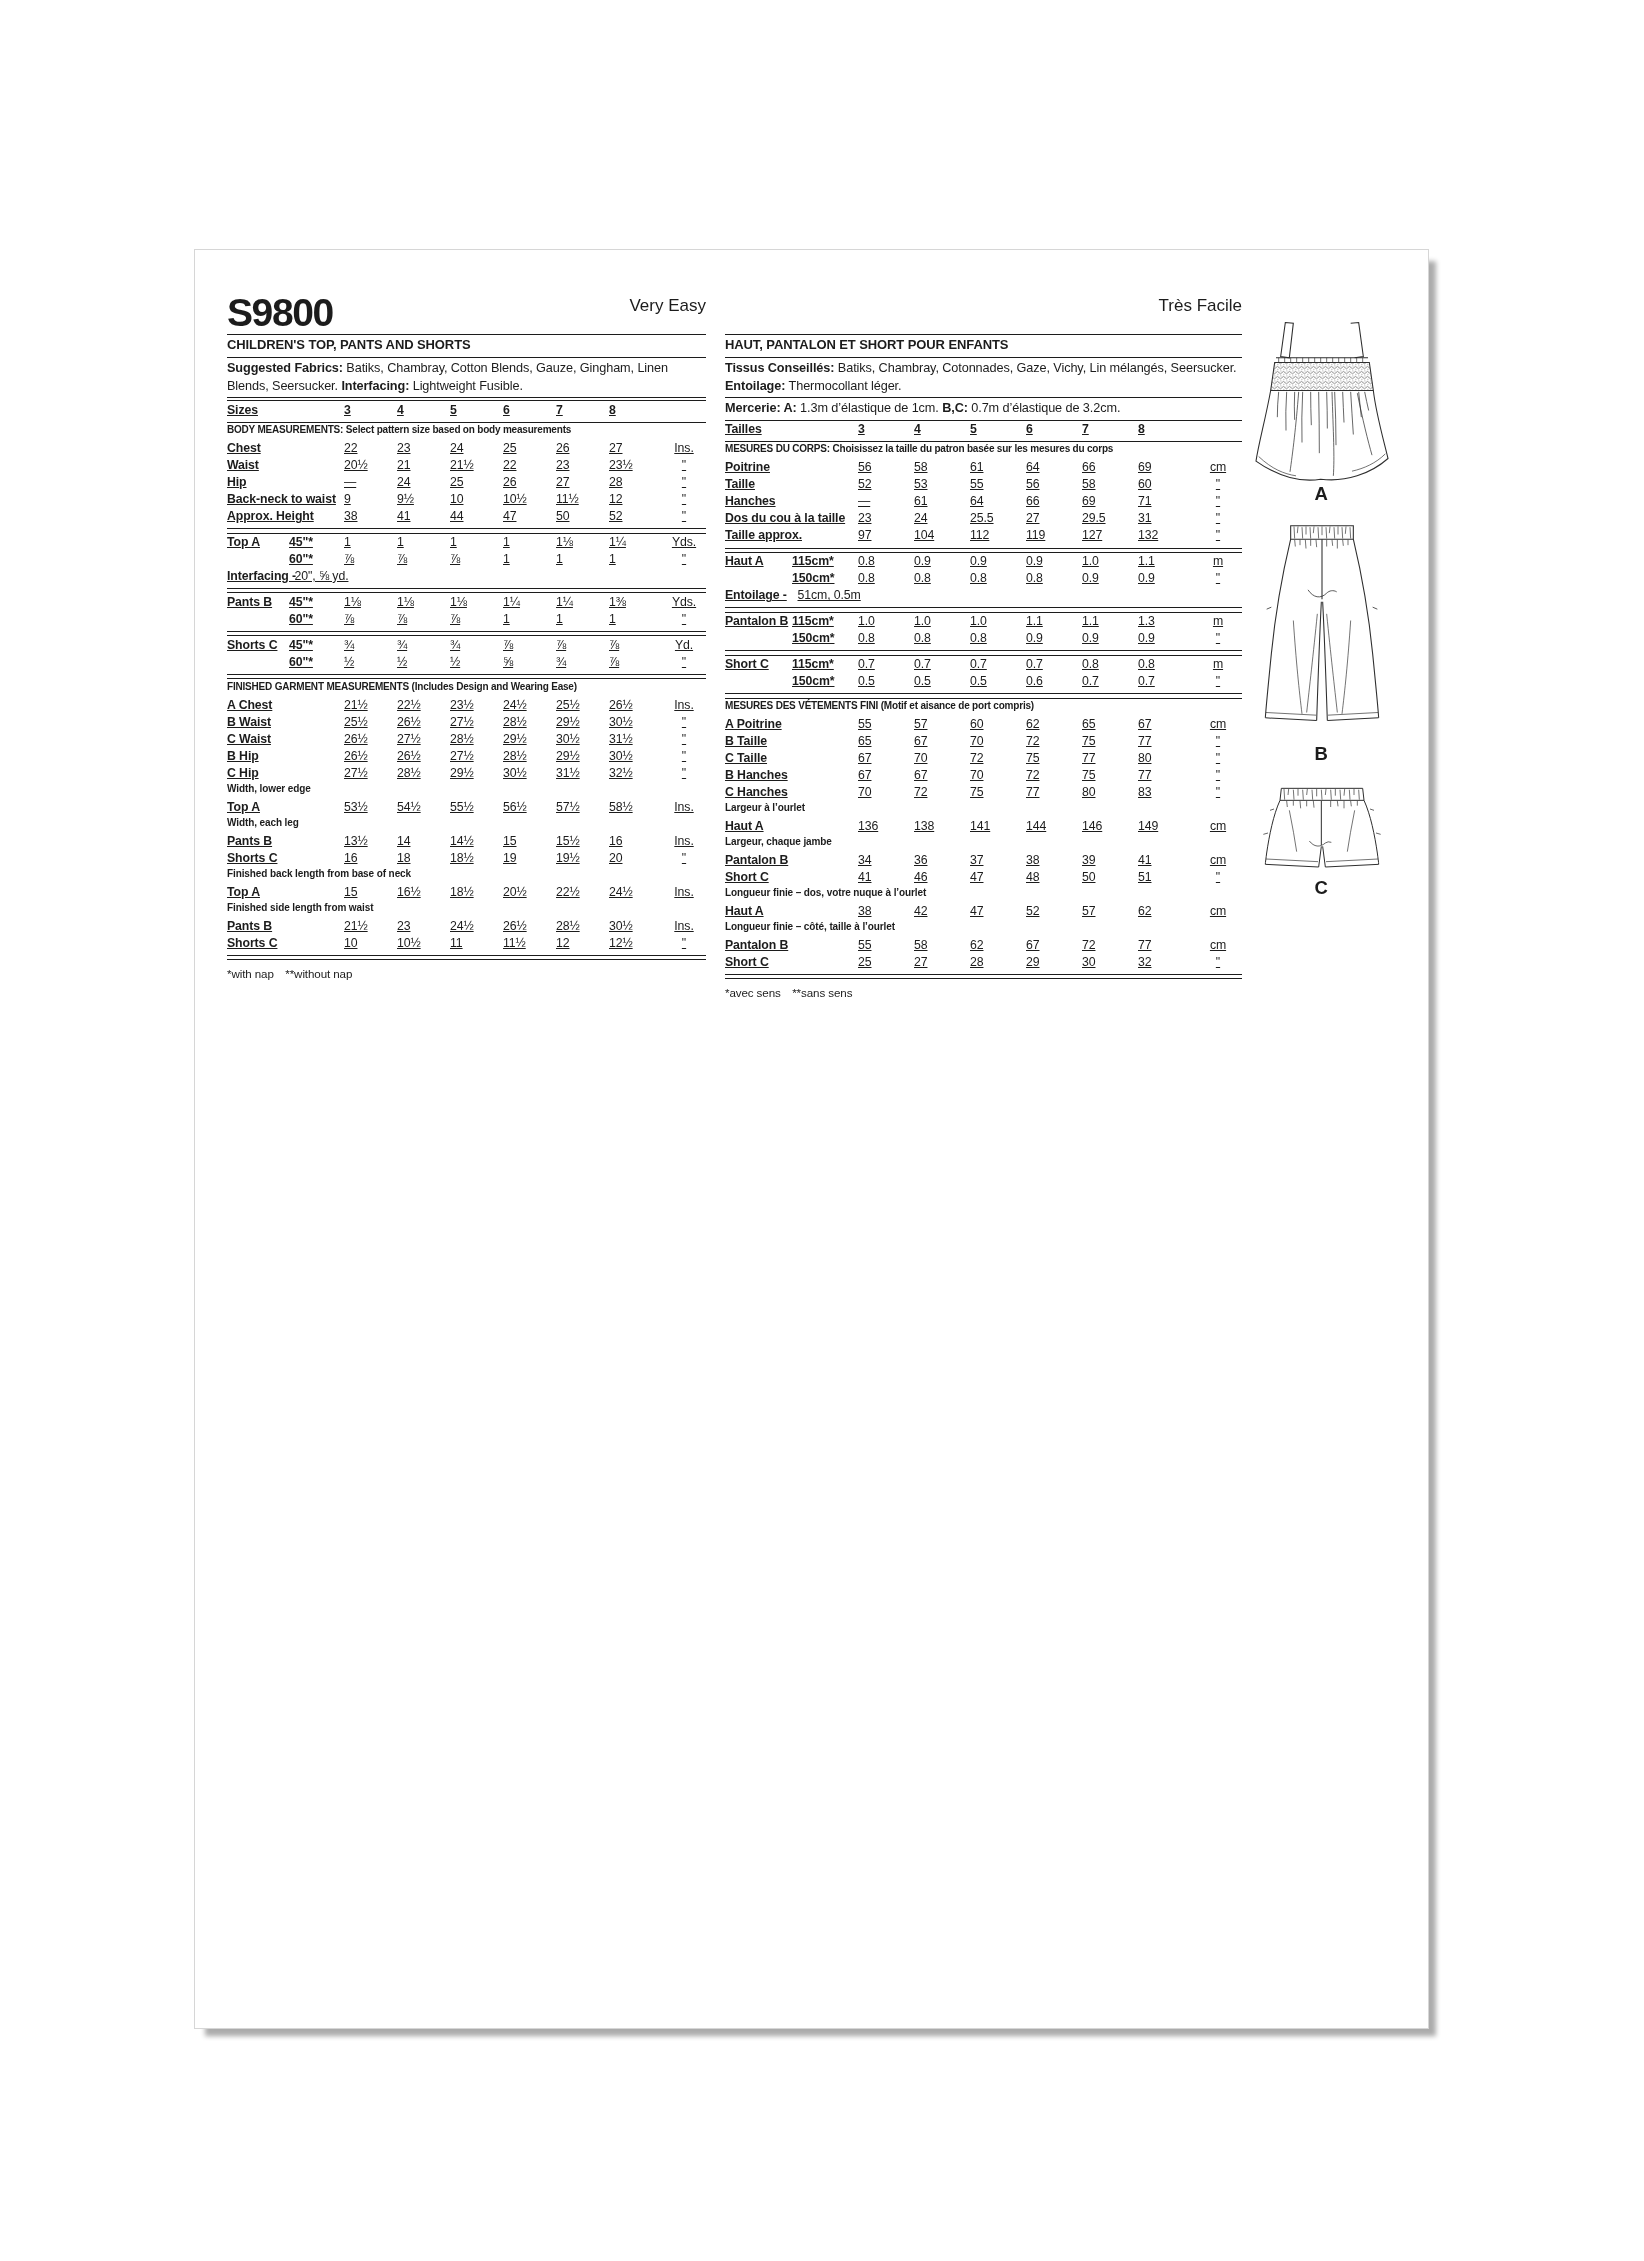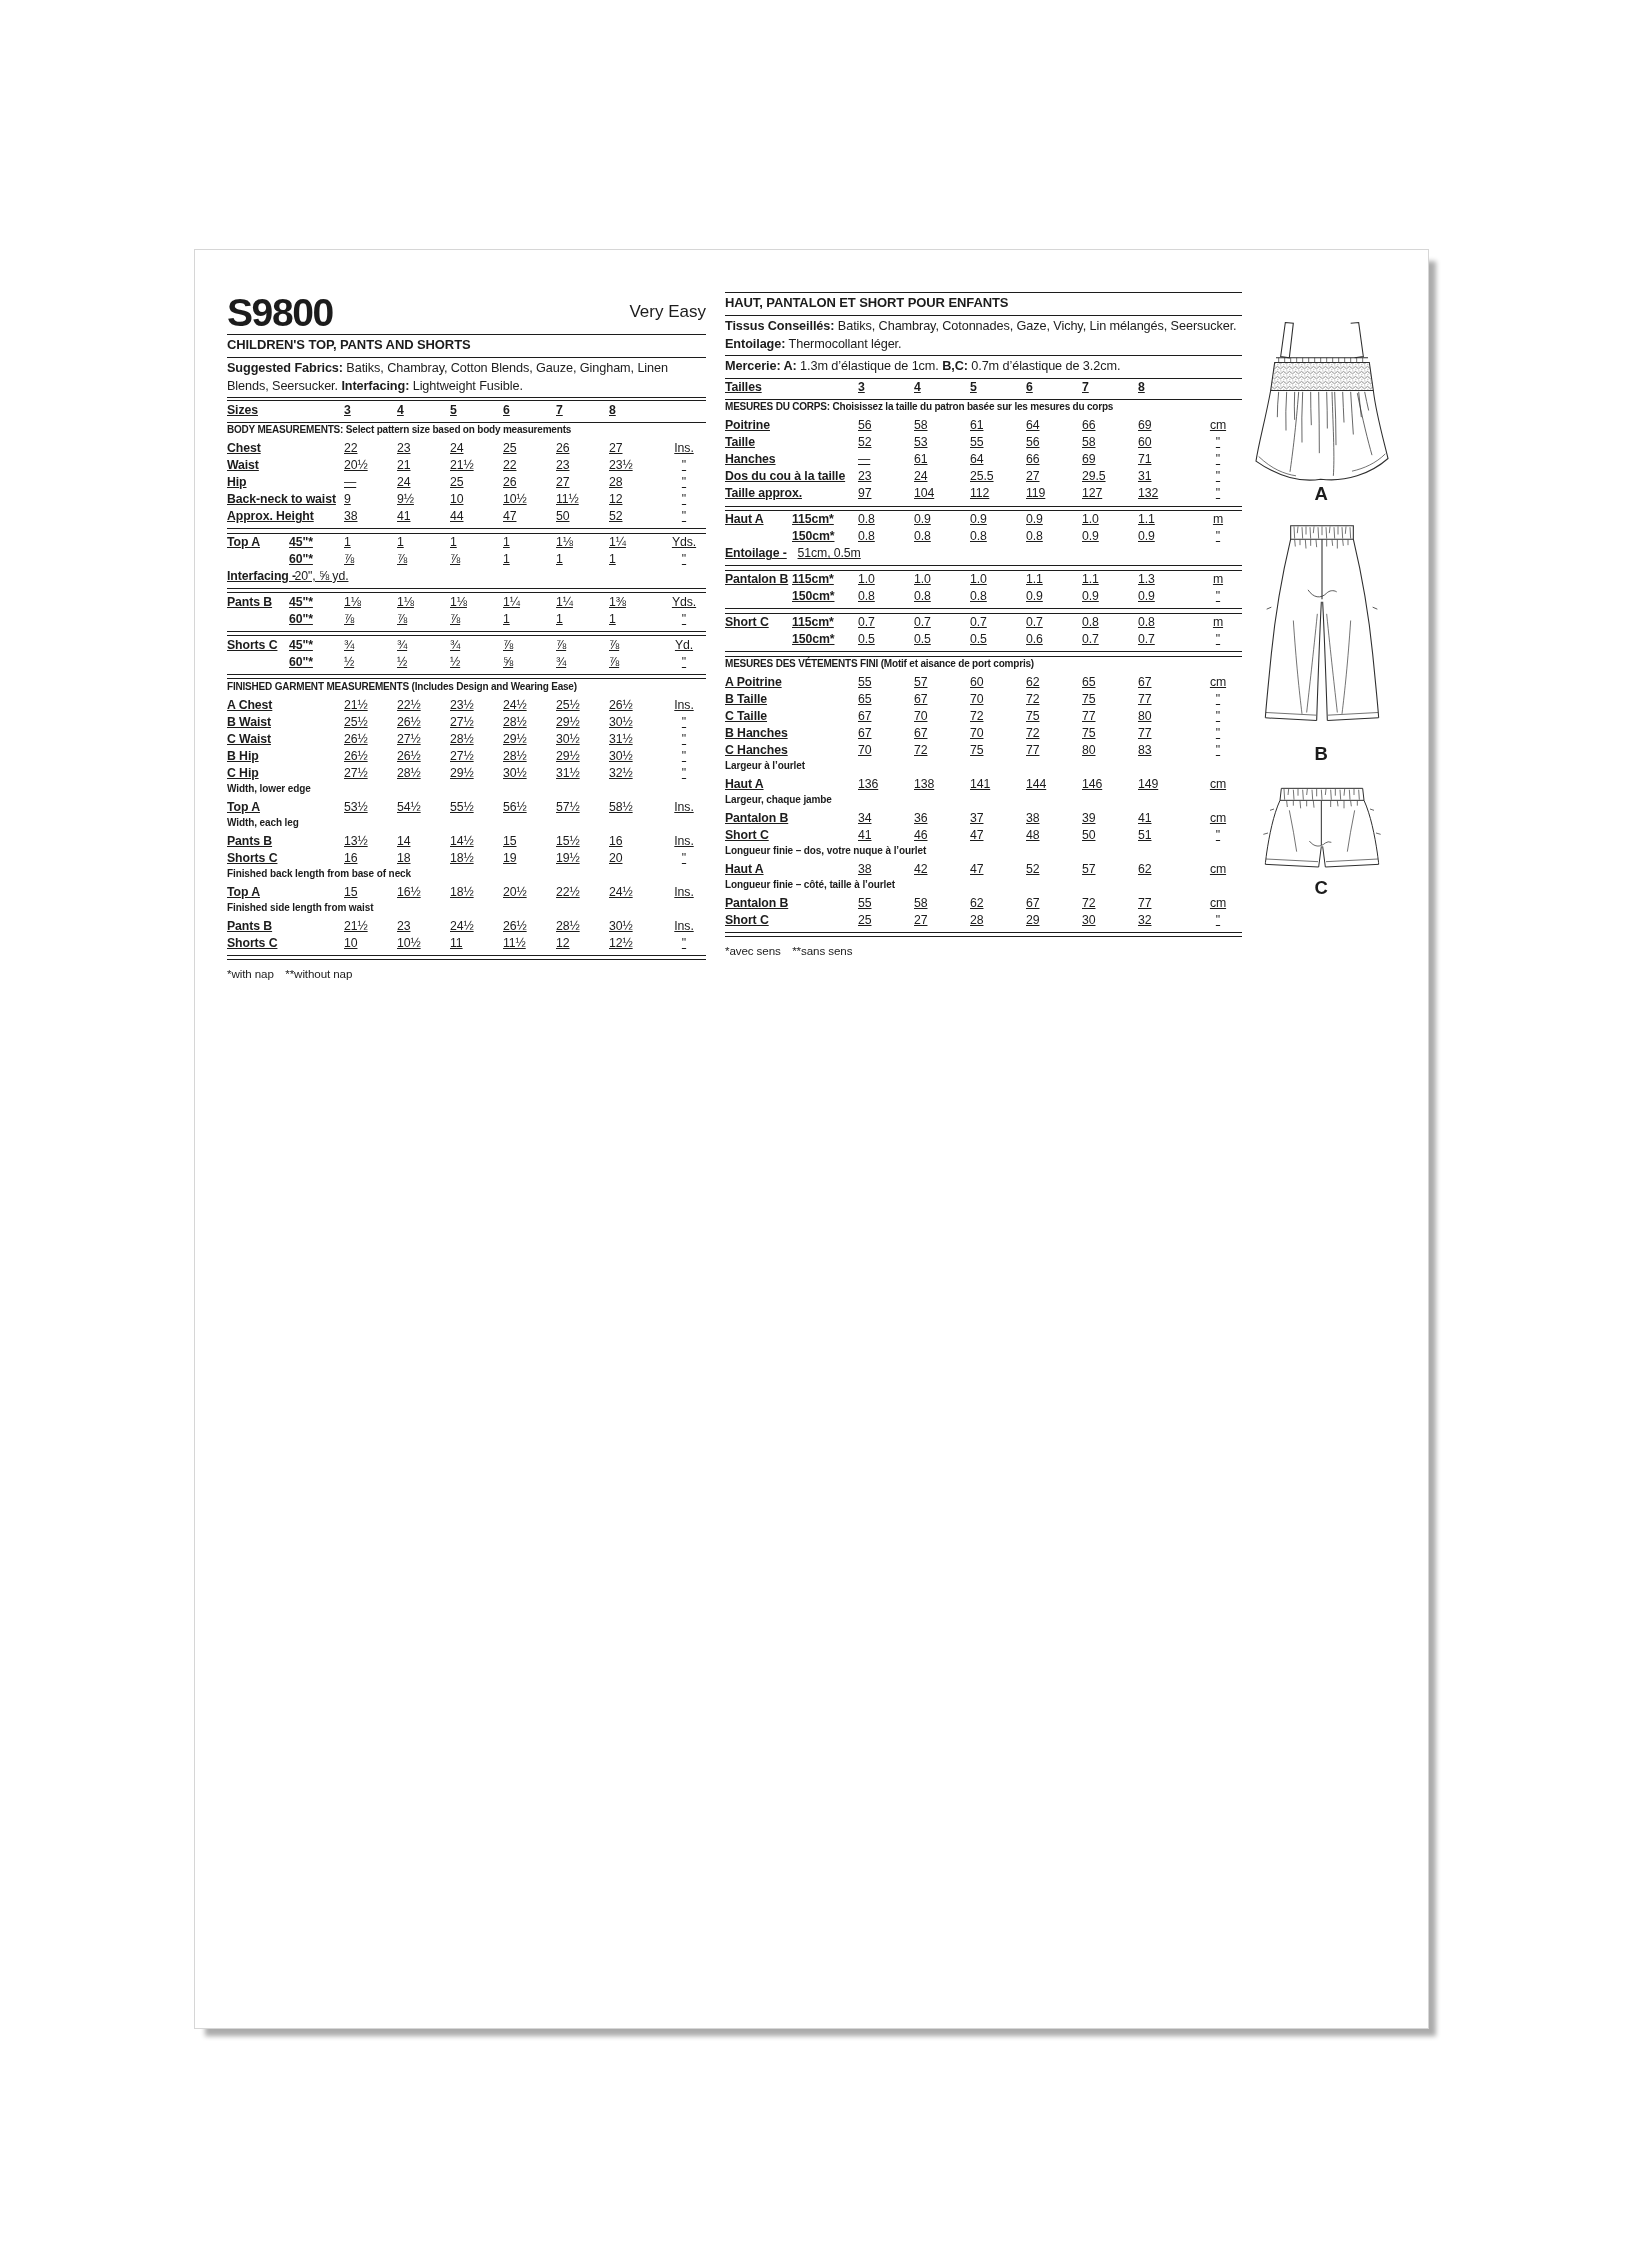--- a/index.html
+++ b/index.html
@@ -13,21 +13,21 @@
 
   .content{display:flex;padding:40px 38px 0 32px;box-sizing:border-box;gap:0;}
 
   .col{box-sizing:border-box;}
   .col-en{width:483px;--lw:62px;--sw:55px;--vw:53px;--uw:44px;margin-right:19px;}
   .col-fr{width:519px;--lw:67px;--sw:66px;--vw:56px;--uw:48px;margin-right:9.6px;}
 
   
   .c-brand{display:flex;align-items:flex-end;height:42px;}
   .code{font-size:39px;font-weight:800;letter-spacing:-1.4px;line-height:1;}
-  .diff{margin-left:auto;font-size:17px;line-height:1;margin-bottom:12px;}
+  .diff{margin-left:auto;font-size:17px;line-height:1;margin-bottom:18px;}
   .gtitle{font-size:13px;font-weight:bold;letter-spacing:-0.1px;line-height:18px;white-space:nowrap;}
   .intro{font-size:12.7px;line-height:18px;letter-spacing:-0.1px;}
   .intro b{letter-spacing:-0.1px;}
 
   .rule{border-top:1.4px solid #1c1c1c;margin:2.1px 0 1.4px 0;}
   .rule2{height:3.4px;border-top:1.4px solid #1c1c1c;border-bottom:1.4px solid #1c1c1c;margin:2.1px 0 1.4px 0;}
 
   
   .mrow{display:flex;height:17px;align-items:baseline;font-size:12.3px;letter-spacing:-0.1px;text-decoration:underline;}
   .mlabel{width:var(--lw);font-weight:bold;white-space:nowrap;flex:none;}
@@ -315,20 +315,24 @@
           <span class="mval">11½</span>
           <span class="mval">12</span>
           <span class="mval">12½</span>
           <span class="munit">"</span>
         </div>
         <div class="rule2"></div>
         <div class="foot">*with nap **without nap</div>
       </div>
 
     <div class="col col-fr" id="col-fr">
+        <div class="c-brand">
+          <span class="code"></span>
+          <span class="diff">Très Facile</span>
+        </div>
         <div class="rule"></div>
         <div class="gtitle">HAUT, PANTALON ET SHORT POUR ENFANTS</div>
         <div class="rule"></div>
         <div class="intro"><b>Tissus Conseillés:</b><span> Batiks, Chambray, Cotonnades, Gaze, Vichy, Lin mélangés, Seersucker.</span><br><b>Entoilage:</b><span> Thermocollant léger.</span></div>
         <div class="rule"></div>
         <div class="intro"><b>Mercerie: A:</b><span> 1.3m d’élastique de 1cm. </span><b>B,C:</b><span> 0.7m d’élastique de 3.2cm.</span></div>
         <div class="rule"></div>
         <div class="mrow sizesrow">
           <span class="mlabel wide">Tailles</span>
           <span class="mval">3</span>

